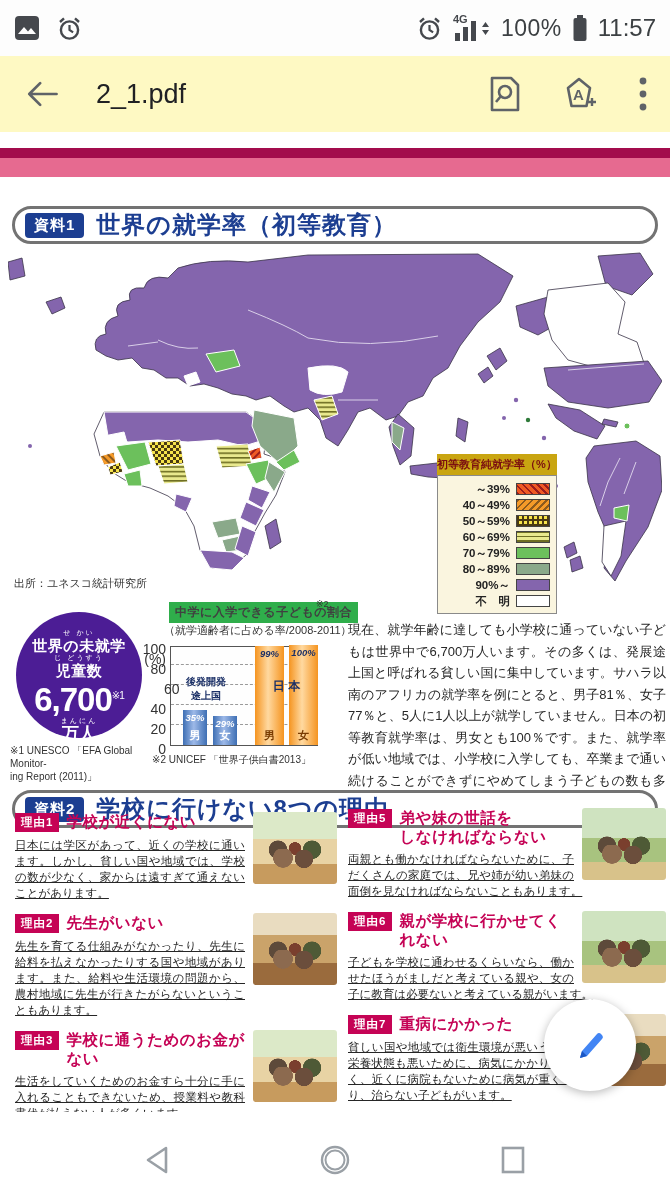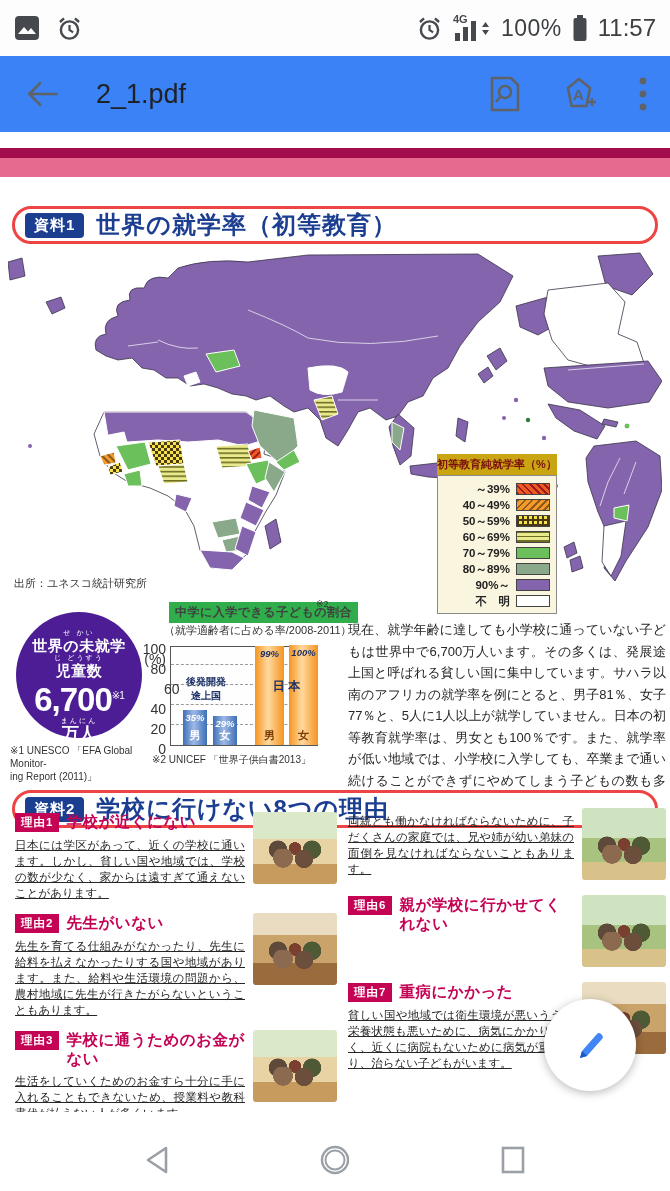--- a/index.html
+++ b/index.html
@@ -7,30 +7,30 @@
   .screen{position:relative;width:670px;height:1191px;background:#fff;overflow:hidden;margin:0 auto;}
 
   
   .statusbar{position:absolute;left:0;top:0;width:670px;height:56px;background:#fdfdfd;display:flex;align-items:center;padding:0 14px;color:#45484d;}
   .sb-left{display:flex;gap:16px;align-items:center;}
   .sb-right{margin-left:auto;display:flex;gap:10px;align-items:center;}
   .sb-text{font-size:23px;color:#3c4043;letter-spacing:.5px;}
   .sb-time{font-size:24px;color:#3c4043;}
 
   
-  .toolbar{position:absolute;left:0;top:56px;width:670px;height:76px;background:#3b82f6;display:flex;align-items:center;padding:0 22px;}
+  .toolbar{position:absolute;left:0;top:56px;width:670px;height:76px;background:#fef9c3;display:flex;align-items:center;padding:0 22px;}
   .tb-title{font-size:27px;color:#202124;margin-left:34px;}
   .tb-actions{margin-left:auto;display:flex;gap:38px;align-items:center;}
 
   
   .bar-crimson{position:absolute;left:0;top:148px;width:670px;height:10px;background:#a30c4c;}
   .bar-pink{position:absolute;left:0;top:158px;width:670px;height:19px;background:#e66a90;}
 
   
-  .sec-head{position:absolute;left:12px;width:646px;height:38px;border:3px solid #ef4444;border-radius:19px;display:flex;align-items:center;background:#fff;padding:0 10px;}
+  .sec-head{position:absolute;left:12px;width:646px;height:38px;border:3px solid #737373;border-radius:19px;display:flex;align-items:center;background:#fff;padding:0 10px;}
   .sec-badge{background:#1c3e91;color:#fff;font-weight:bold;font-size:15px;padding:3px 9px;border-radius:4px;letter-spacing:1px;flex:0 0 auto;}
   .sec-title{color:#1c3e91;font-weight:bold;font-size:24px;margin-left:12px;letter-spacing:1px;}
 
   
   .map-wrap{position:absolute;left:8px;top:250px;width:654px;height:334px;}
   .map-source{position:absolute;left:14px;top:576px;font-size:11px;color:#333;}
 
   .legend{position:absolute;left:437px;top:454px;width:120px;}
   .legend-title{background:#c9a511;color:#7c1010;font-weight:bold;font-size:11px;text-align:center;padding:3px 0;}
   .legend-body{background:#faf5df;border:1px solid #8a8a8a;padding:5px 6px 4px;}
@@ -411,28 +411,34 @@
         <div class="reason-head">
           <span class="reason-badge">理由3</span>
           <span class="reason-title">学校に通うためのお金がない</span>
         </div>
         <p class="reason-body">生活をしていくためのお金すら十分に手に入れることもできないため、授業料や教科書代が払えない人が多くいます。</p>
       </div>
     </div>
   <div class="col colR" id="colR">
       <div class="reason">
         <div class="reason-illo ill-5"></div>
+        <div class="reason-head">
+          <span class="reason-badge">理由5</span>
+          <span class="reason-title">弟や妹の世話を
+しなければならない</span>
+        </div>
         <p class="reason-body">両親とも働かなければならないために、子だくさんの家庭では、兄や姉が幼い弟妹の面倒を見なければならないこともあります。</p>
       </div>
       <div class="reason">
         <div class="reason-illo ill-6"></div>
         <div class="reason-head">
           <span class="reason-badge">理由6</span>
           <span class="reason-title">親が学校に行かせてくれない</span>
         </div>
+        <p class="reason-body">子どもを学校に通わせるくらいなら、働かせたほうがましだと考えている親や、女の子に教育は必要ないと考えている親がいます。</p>
       </div>
       <div class="reason">
         <div class="reason-illo ill-7"></div>
         <div class="reason-head">
           <span class="reason-badge">理由7</span>
           <span class="reason-title">重病にかかった</span>
         </div>
         <p class="reason-body">貧しい国や地域では衛生環境が悪いうえ、栄養状態も悪いために、病気にかかりやすく、近くに病院もないために病気が重くなり、治らない子どもがいます。</p>
       </div>
     </div>

